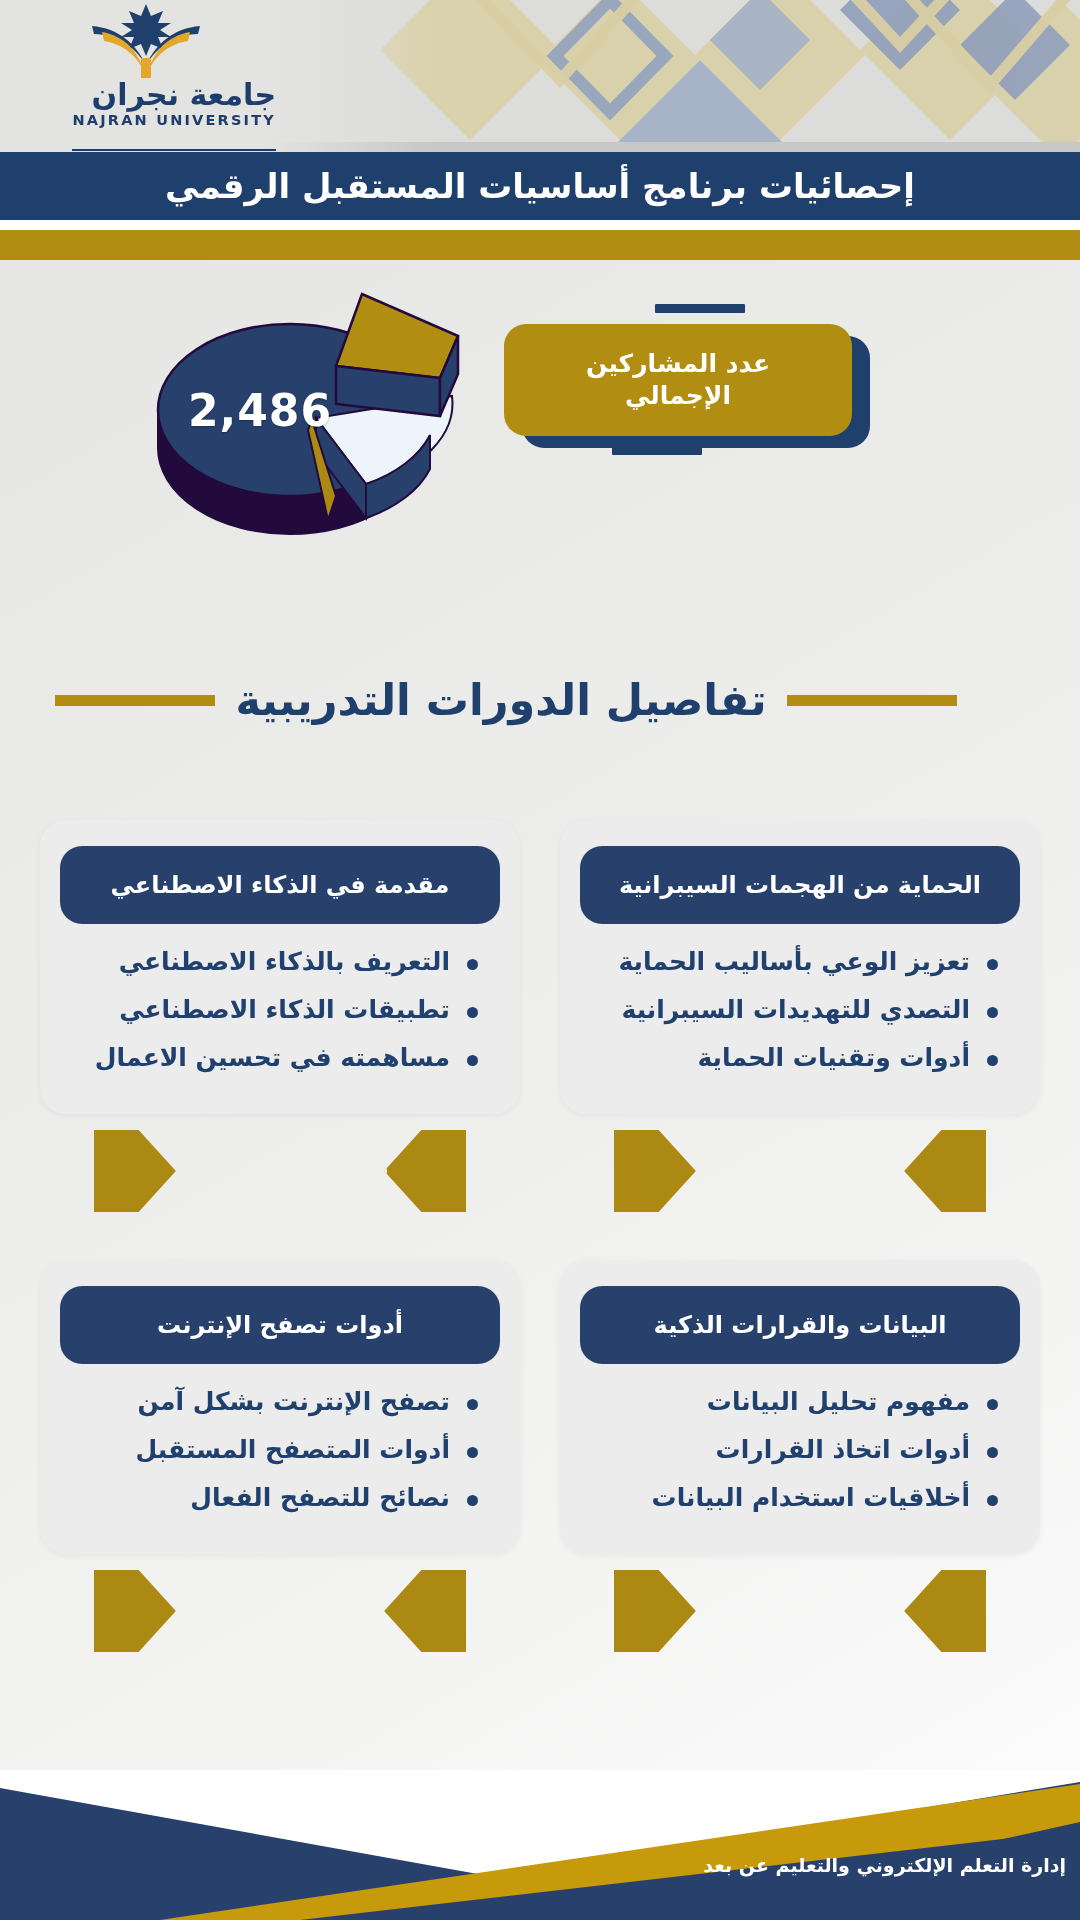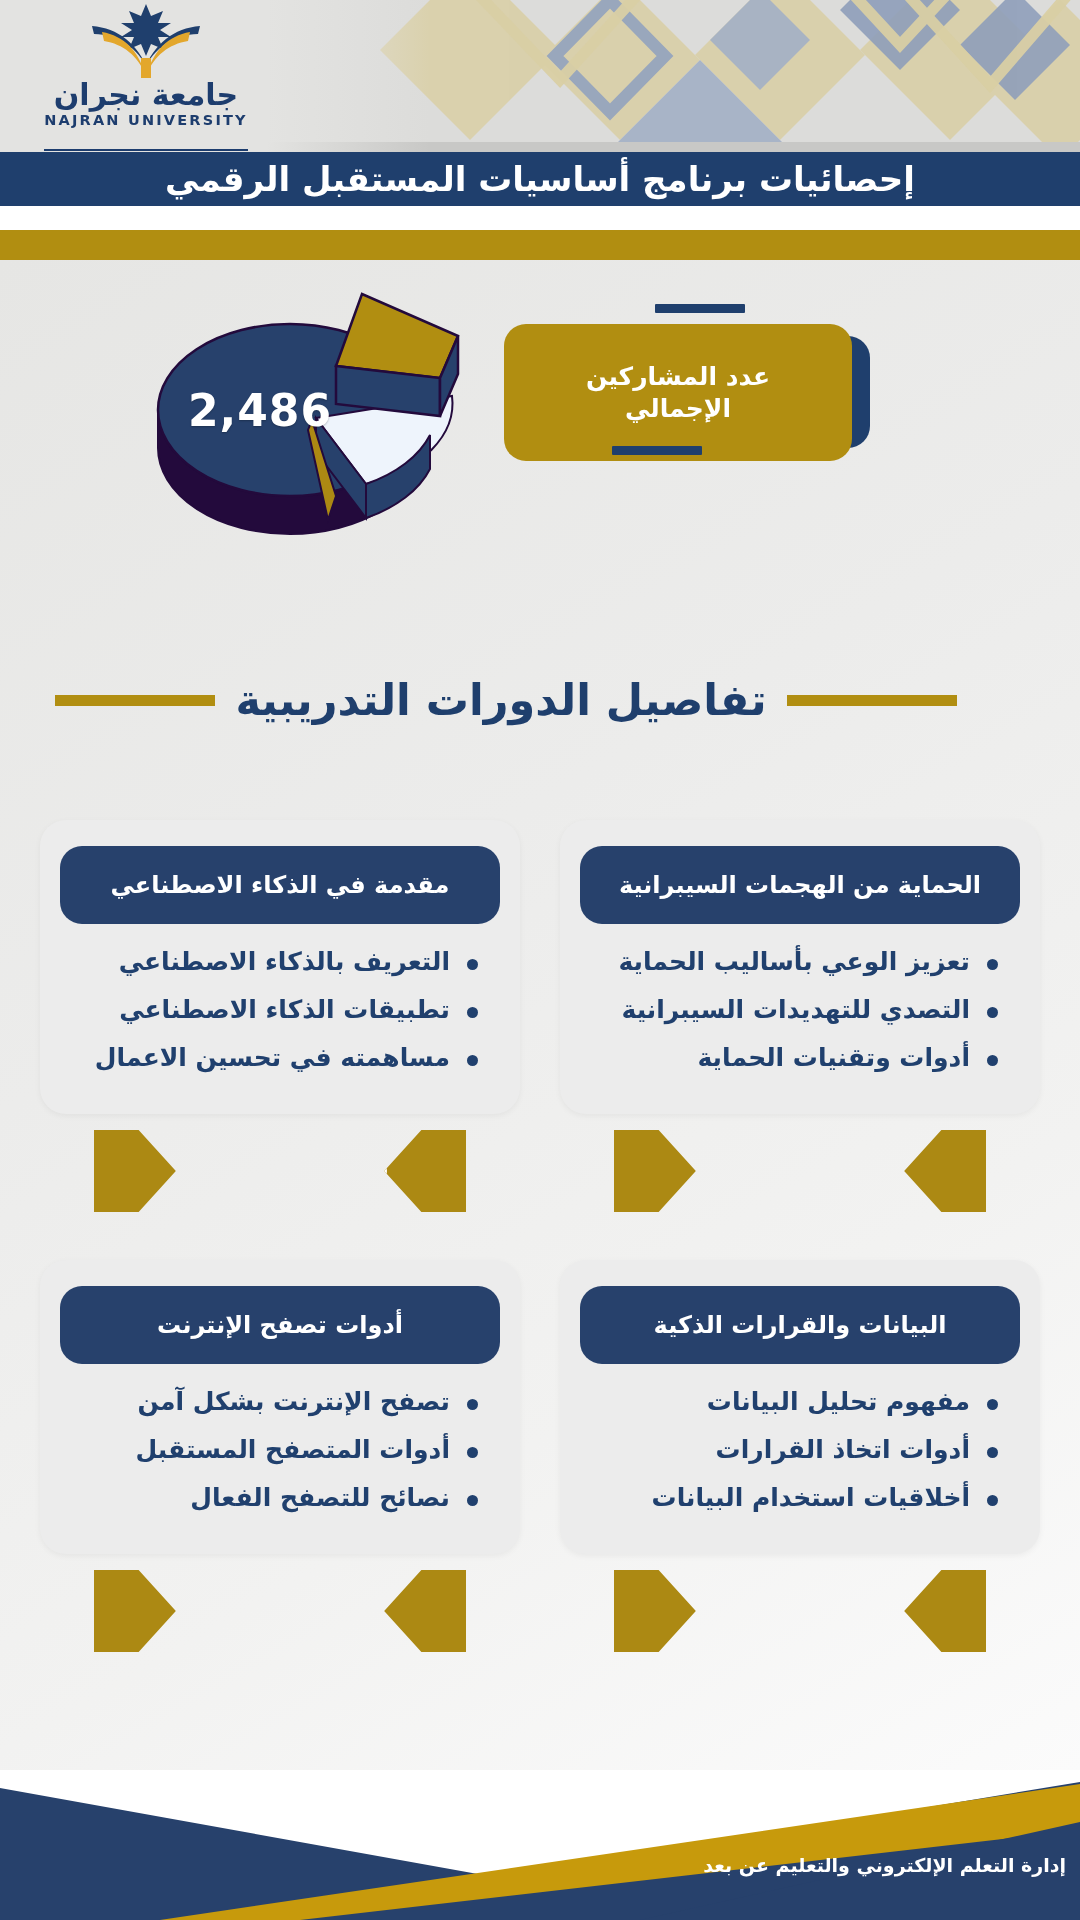--- a/index.html
+++ b/index.html
@@ -19,41 +19,41 @@
     background:#dcdcda;
     overflow:hidden;
   }
   .topband .pattern { position:absolute; inset:0; }
   .topband .logo-cover {
     position:absolute; left:0; top:0; width:430px; height:152px;
     background:linear-gradient(to right,#e3e3e1 0%, #e3e3e1 62%, rgba(227,227,225,0.0) 100%);
   }
   .logo {
     position:absolute; left:16px; top:4px; width:260px; height:148px;
-    text-align:center;
+    text-align:right;
   }
   .logo .mark { position:relative; width:160px; height:78px; margin:0 auto; }
   .logo .uni-ar {
     font-size:30px; font-weight:bold; color:#1d3d6e; letter-spacing:-1px;
     line-height:1; margin-top:-2px; white-space:nowrap;
   }
   .logo .uni-en {
     font-size:14.5px; font-weight:bold; color:#1d3d6e; letter-spacing:2.2px;
     line-height:1.35; border-bottom:2px solid #1d3d6e; padding-bottom:18px;
     display:inline-block; white-space:nowrap;
   }
   .logo .dept1, .logo .dept2 {
     font-size:13.5px; font-weight:normal; color:#0369a1; line-height:1.3;
     letter-spacing:0.3px; white-space:nowrap;
   }
   .logo .dept1 { margin-top:3px; }
 
   
   .titlebar {
-    position:absolute; left:0; top:152px; width:1080px; height:54px;
+    position:absolute; left:0; top:152px; width:1080px; height:68px;
     background:#1f3f6d; display:flex; align-items:center; justify-content:center;
   }
   .titlebar h1 {
     color:#ffffff; font-size:34px; font-weight:bold; letter-spacing:0px;
     white-space:nowrap;
   }
   .goldbar {
     position:absolute; left:0; top:230px; width:1080px; height:30px;
     background:#b18e11;
   }
@@ -72,21 +72,21 @@
     direction:ltr; z-index:9; text-shadow:0 1px 2px rgba(0,0,0,.25);
   }
 
   
   .callout { position:absolute; left:500px; top:318px; width:370px; height:130px; }
   .callout .shadowbox {
     position:absolute; left:22px; top:18px; width:348px; height:112px;
     background:#1f3f6d; border-radius:22px;
   }
   .callout .box {
-    position:absolute; left:4px; top:6px; width:348px; height:137px;
+    position:absolute; left:4px; top:6px; width:348px; height:112px;
     background:#b18e11; border-radius:22px;
     display:flex; flex-direction:column; align-items:center; justify-content:center;
     line-height:1.28;
   }
   .callout .box span {
     color:#ffffff; font-size:25px; font-weight:bold; white-space:nowrap;
   }
   .callout .dash-top {
     position:absolute; left:155px; top:-14px; width:90px; height:9px;
     background:#1f3f6d; border-radius:1px;

